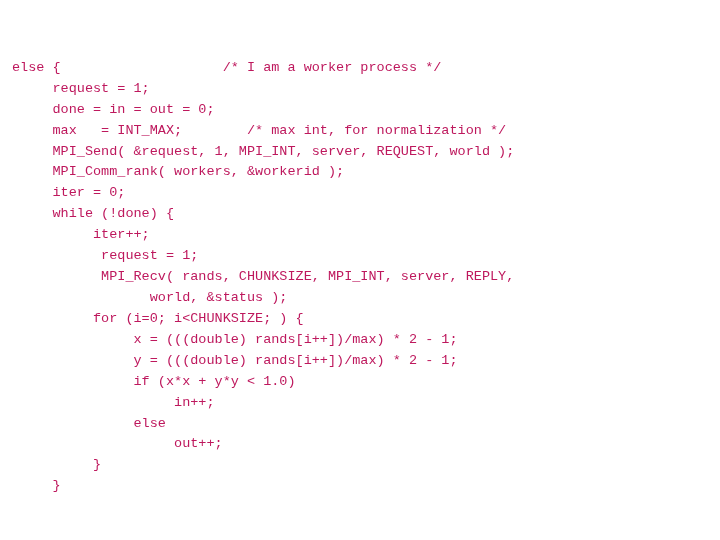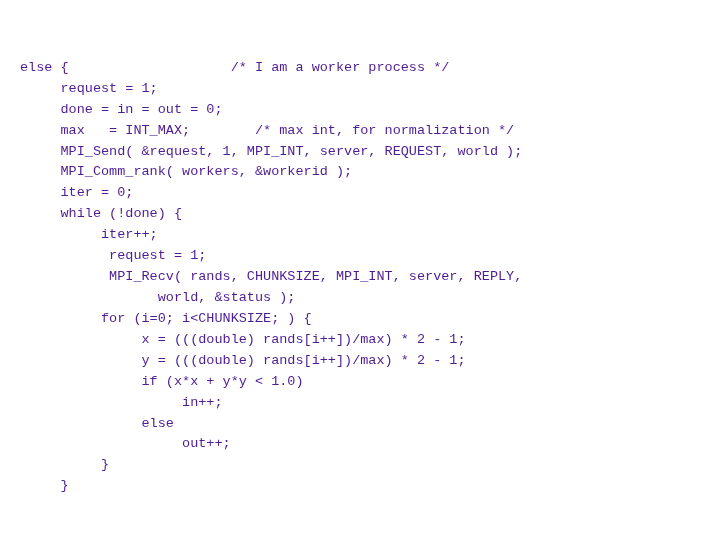--- a/index.html
+++ b/index.html
@@ -13,26 +13,26 @@
       font-family: 'Courier New', Courier, monospace;
       font-size: 14px;
       line-height: 1.5;
       color: #000000;
       width: 720px;
       height: 540px;
       overflow: hidden;
     }
 
     .code-container {
-      padding: 16px 20px;
+      padding: 16px 12px;
       white-space: pre;
       font-family: 'Courier New', Courier, monospace;
       font-size: 13.5px;
       line-height: 1.55;
-      color: #4c1d95;
+      color: #be185d;
     }
   </style>
 </head>
 <body>
 
 <div class="code-container">
   <div id="code-lines"><div>else {                    /* I am a worker process */</div><div>     request = 1;</div><div>     done = in = out = 0;</div><div>     max   = INT_MAX;        /* max int, for normalization */</div><div>     MPI_Send( &amp;request, 1, MPI_INT, server, REQUEST, world );</div><div>     MPI_Comm_rank( workers, &amp;workerid );</div><div>     iter = 0;</div><div>     while (!done) {</div><div>          iter++;</div><div>           request = 1;</div><div>           MPI_Recv( rands, CHUNKSIZE, MPI_INT, server, REPLY,</div><div>                 world, &amp;status );</div><div>          for (i=0; i&lt;CHUNKSIZE; ) {</div><div>               x = (((double) rands[i++])/max) * 2 - 1;</div><div>               y = (((double) rands[i++])/max) * 2 - 1;</div><div>               if (x*x + y*y &lt; 1.0)</div><div>                    in++;</div><div>               else</div><div>                    out++;</div><div>          }</div><div>     }</div></div>
 </div>
 
 </body></html>

